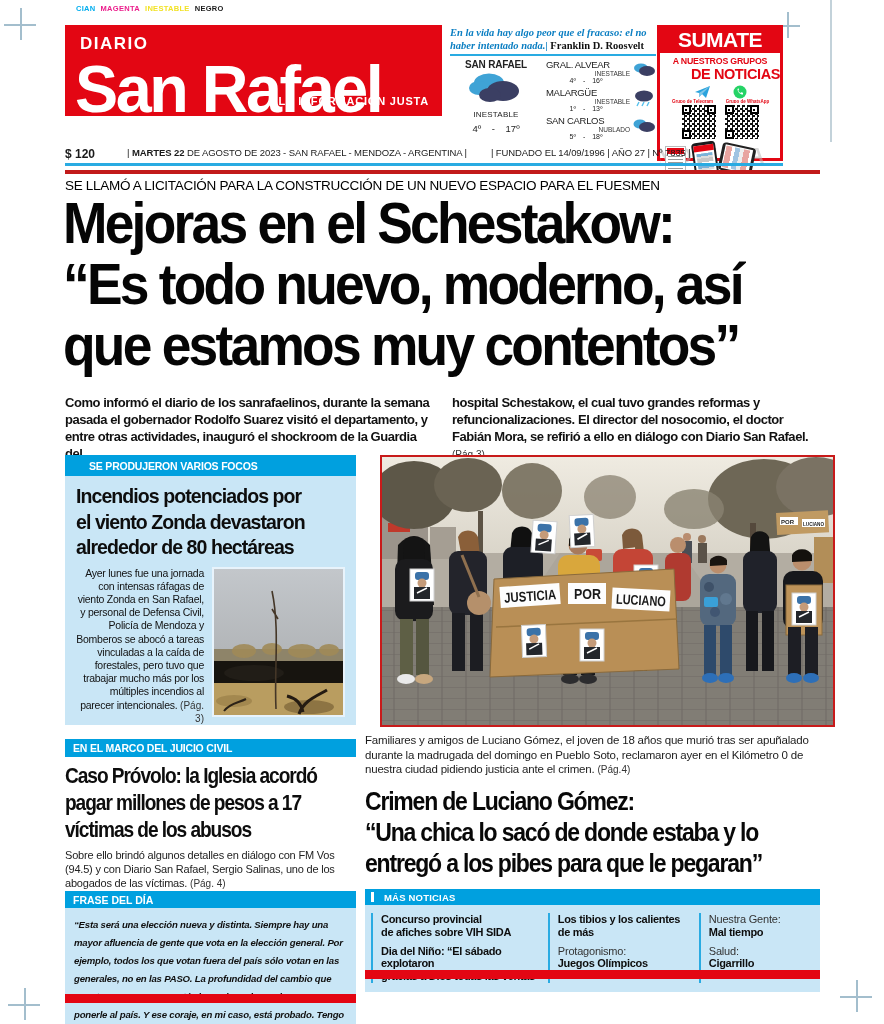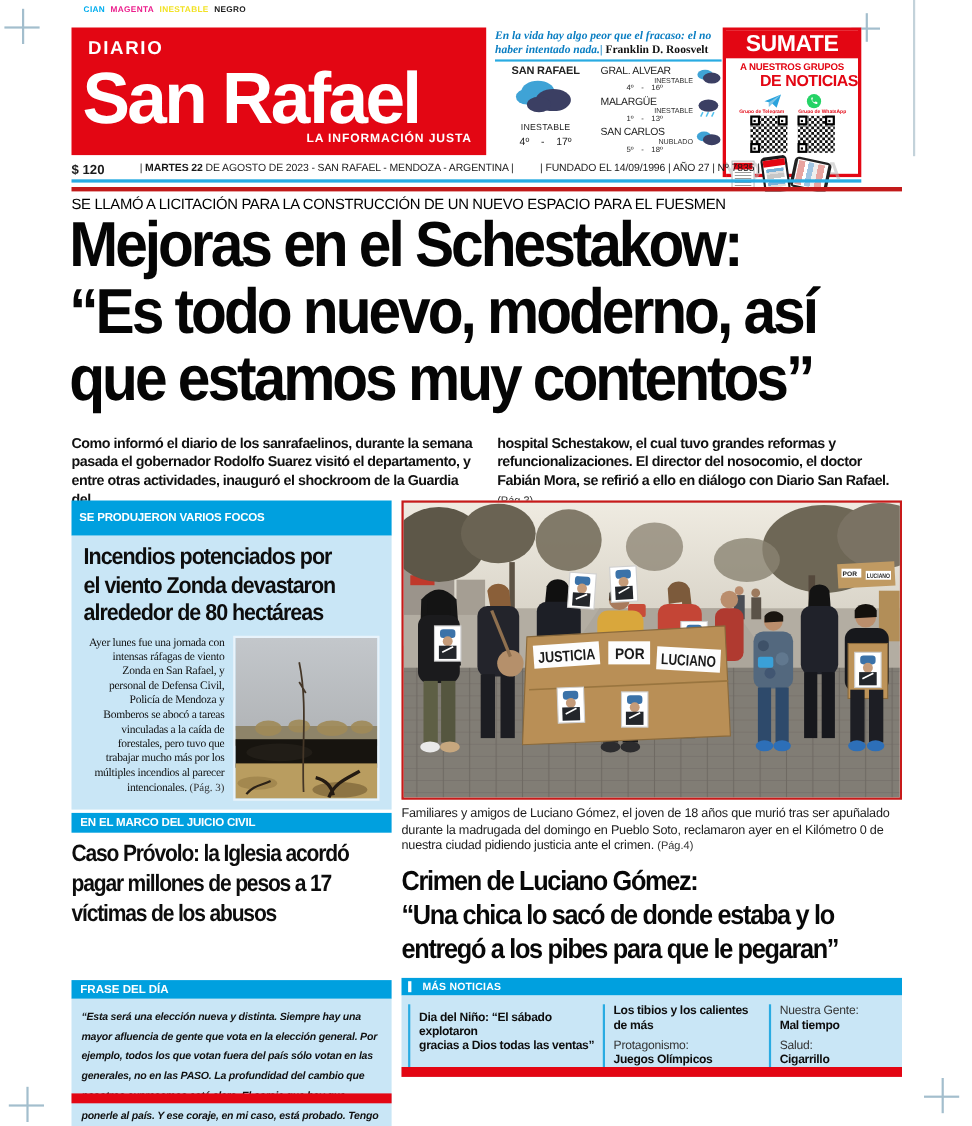--- a/index.html
+++ b/index.html
@@ -9,21 +9,21 @@
 
   
   .cross { position:absolute; width:32px; height:32px; }
   .cross::before { content:""; position:absolute; left:50%; top:0; bottom:0; width:1.5px; background:#a3becd; }
   .cross::after  { content:""; position:absolute; top:50%; left:0; right:0; height:1.5px; background:#a3becd; }
   .trimline { position:absolute; left:830px; top:0; width:1.5px; height:142px; background:#c3d2da; }
   .regbar { position:absolute; left:76px; top:4px; font-size:7.5px; font-weight:bold; letter-spacing:.3px; }
   .regbar span { margin-right:5px; }
 
   
-  .masthead { position:absolute; left:65px; top:25px; width:377px; height:116px; background:#e30613; color:#fff; }
+  .masthead { position:absolute; left:65px; top:25px; width:377px; height:91px; background:#e30613; color:#fff; }
   .masthead .diario { position:absolute; left:15px; top:9px; font-size:17px; font-weight:bold; letter-spacing:1.5px; }
   .masthead .title { position:absolute; left:10px; top:26px; width:360px; font-size:66px; font-weight:bold; letter-spacing:-2.5px; transform:scaleX(.98); transform-origin:left; }
   .masthead .tagline { position:absolute; right:13px; bottom:9px; font-size:11px; font-weight:bold; letter-spacing:.8px; }
 
   
   .qod { position:absolute; left:450px; top:27px; width:206px; height:29px; border-bottom:2.5px solid #29abe2; font-family:"Liberation Serif", serif; font-size:10.5px; line-height:12.5px; }
   .qod .qtext { color:#0a7ec2; font-style:italic; font-weight:bold; white-space:pre-line; display:inline; }
   .qod .qauthor { color:#111; font-weight:bold; }
 
   
@@ -80,30 +80,30 @@
   .lede { position:absolute; left:65px; top:394px; width:755px; display:flex; gap:19px; }
   .lede .col { width:368px; font-size:13px; line-height:17px; font-weight:bold; letter-spacing:-.45px; color:#111; }
   .pageref { font-weight:normal; font-size:10px; color:#333; letter-spacing:0; }
 
   
   .cyanbar { background:#00a0df; color:#fff; font-weight:bold; display:flex; align-items:center; }
   .pre { white-space:pre-line; }
 
   
   .fire { position:absolute; left:65px; top:455px; width:291px; height:268px; }
-  .fire .cyanbar { height:32px; font-size:10.5px; padding-left:7px; letter-spacing:-.2px; }
+  .fire .cyanbar { height:21px; font-size:10.5px; padding-left:24px; letter-spacing:-.2px; }
   .fire .body { background:#c9e6f6; height:249px; padding:7px 11px; }
   .fire h2 { font-size:21px; line-height:25.5px; letter-spacing:-1px; color:#0d0d0d; transform:scaleX(.93); transform-origin:left top; white-space:pre-line; }
-  .fire .row { display:flex; margin-top:7px; gap:8px;font-family:Liberation Serif, serif; }
+  .fire .row { display:flex; margin-top:7px; gap:8px; }
   .fire .txt { width:128px; font-size:10.5px; line-height:13.2px; text-align:right; letter-spacing:-.25px; color:#111; }
   .fire .img { width:133px; height:150px; border:2px solid #e8f3fb; }
   .fire .img svg { display:block; }
 
   
-  .photo { position:absolute; left:365px; top:455px; width:455px; height:272px; border:2px solid #c81a1a; background:#ddd8cd; }
+  .photo { position:absolute; left:380px; top:455px; width:455px; height:272px; border:2px solid #c81a1a; background:#ddd8cd; }
   .photo svg { display:block; }
   .caption { position:absolute; left:365px; top:733px; width:456px; font-size:11.5px; line-height:14.6px; letter-spacing:-.2px; color:#1c1c1c; }
 
   
   .provolo { position:absolute; left:65px; top:739px; width:291px; }
   .provolo .cyanbar { height:18px; font-size:10.5px; padding-left:8px; letter-spacing:-.2px; }
   .provolo h2 { margin-top:6px; font-size:21.5px; line-height:27px; letter-spacing:-1.2px; color:#0d0d0d; transform:scaleX(.89); transform-origin:left top; white-space:pre-line; }
   .provolo .bodytxt { margin-top:5px; font-size:11px; line-height:13.8px; letter-spacing:-.2px; color:#222; }
 
   
@@ -449,20 +449,21 @@
 
   <div class="caption">
     <span>Familiares y amigos de Luciano Gómez, el joven de 18 años que murió tras ser apuñalado durante la madrugada del domingo en Pueblo Soto, reclamaron ayer en el Kilómetro 0 de nuestra ciudad pidiendo justicia ante el crimen.  </span><span class="pageref">(Pág.4)</span>
   </div>
 
   <div class="provolo">
     <div class="cyanbar">EN EL MARCO DEL JUICIO CIVIL</div>
     <h2>Caso Próvolo: la Iglesia acordó
 pagar millones de pesos a 17
 víctimas de los abusos</h2>
+    <div class="bodytxt"><span>Sobre ello brindó algunos detalles en diálogo con FM Vos (94.5) y con Diario San Rafael, Sergio Salinas, uno de los abogados de las víctimas. </span><span class="pageref">(Pág. 4)</span></div>
   </div>
 
   <div class="crimen">Crimen de Luciano Gómez:
 “Una chica lo sacó de donde estaba y lo
 entregó a los pibes para que le pegaran”</div>
 
   <div class="frase">
     <div class="cyanbar">FRASE DEL DÍA</div>
     <div class="body">
       <span class="q">“Esta será una elección nueva y distinta. Siempre hay una mayor afluencia de gente que vota en la elección general. Por ejemplo, todos los que votan fuera del país sólo votan en las generales, no en las PASO.  La profundidad del cambio que nosotros expresamos está clara. El coraje que hay que ponerle al país. Y ese coraje, en mi caso, está probado. Tengo probada esa personalidad para conducir un proceso complejo como el que tiene la Argentina” </span>
@@ -470,20 +471,22 @@
   </div>
   <div class="redbar-l"></div>
 
   <div class="masnot">
     <div class="cyanbar">
       <span class="tick"></span>
       <span>MÁS NOTICIAS</span>
     </div>
     <div class="body">
       <div class="colm c1">
+        <div class="it-b pre">Concurso provincial
+de afiches sobre VIH SIDA</div>
         <div class="gap"></div>
         <div class="it-b pre">Dia del Niño: “El sábado explotaron
 gracias a Dios todas las ventas”</div>
       </div>
       <div class="colm c2">
         <div class="it-b pre">Los tibios y los calientes
 de más</div>
         <div class="gap"></div>
         <div class="it-n">Protagonismo:</div>
         <div class="it-b">Juegos Olímpicos</div>

